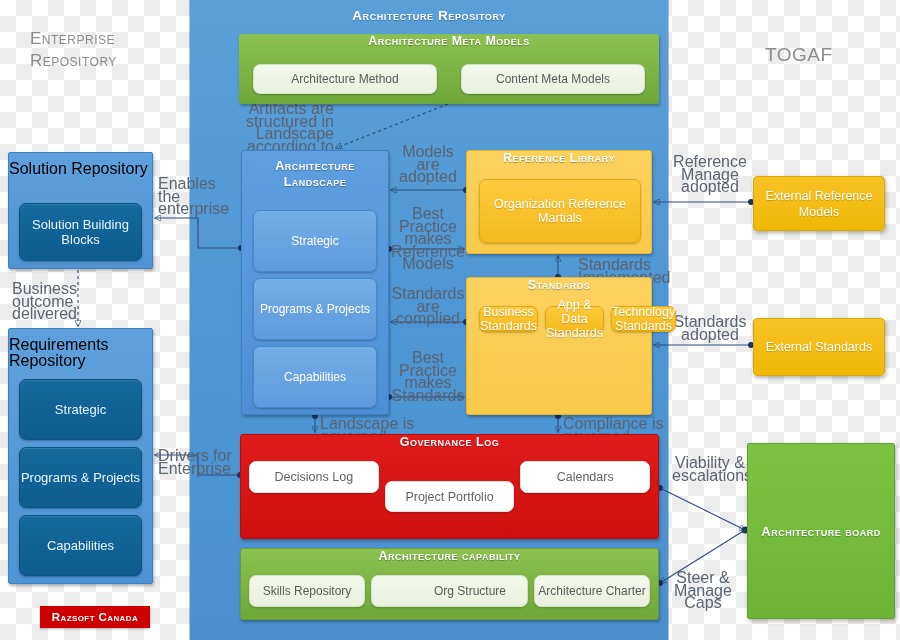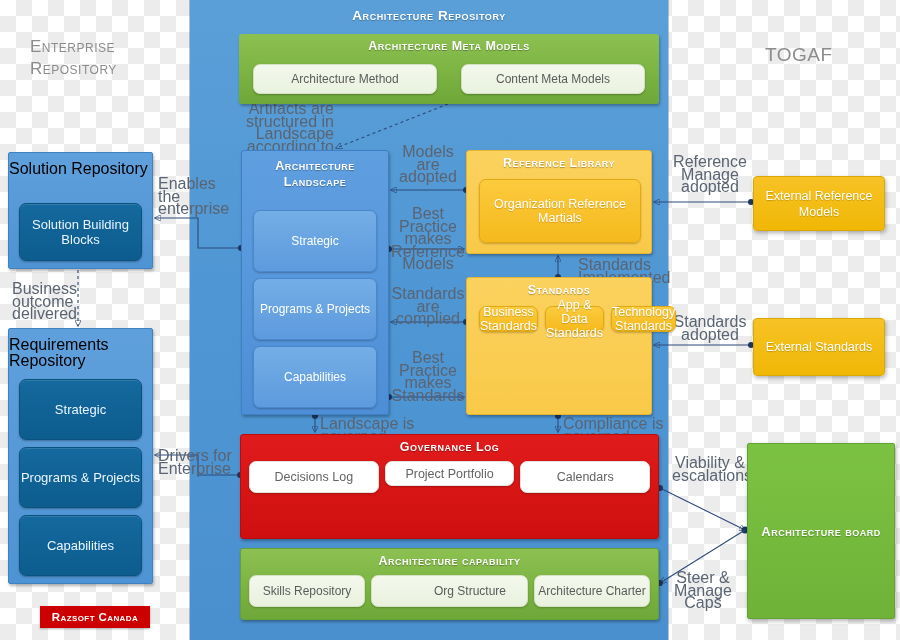--- a/index.html
+++ b/index.html
@@ -49,21 +49,20 @@
   
   .group { border-radius: 3px; }
   .group > .grp-title {
     text-align: center;
     font-size: 12.5px;
     font-weight: bold;
     font-variant: small-caps;
     letter-spacing: .5px;
     color: #ffffff;
     text-shadow: 0 1px 1px rgba(0,0,0,.3);
-    padding-top: 5px;
     line-height: 15px;
   }
   .chip {
     box-sizing: border-box;
     display: flex;
     align-items: center;
     justify-content: center;
     text-align: center;
     border-radius: 7px;
     font-size: 12px;
@@ -218,21 +217,21 @@
   }
 
   
   .outer-heading {
     color: #8c8c8c;
     font-size: 17px;
     font-variant: small-caps;
     letter-spacing: .5px;
     line-height: 22px;
   }
-  #enterprise-heading { left: 30px; top: 36px; width: 150px; }
+  #enterprise-heading { left: 30px; top: 28px; width: 150px; }
   #togaf-heading { left: 765px; top: 44px; width: 120px; font-variant: normal; font-size: 19px; }
 
   
   #razsoft-logo {
     left: 20px; top: 606px; width: 110px; height: 22px;
     background: #cc0000;
     color: #ffffff;
     font-size: 11.5px;
     font-weight: bold;
     font-variant: small-caps;
@@ -366,21 +365,21 @@
     <div class="chip std-chip">Business Standards</div>
     <div class="chip std-chip">App &amp; Data  Standards</div>
     <div class="chip std-chip">Technology Standards</div>
   </div>
 </div>
 
 <div class="abs group" id="gov-log">
   <div class="grp-title">Governance Log</div>
   <div style="position:absolute; left:8px; top:26px; width:401px; display:flex; gap:6px;">
     <div class="chip gov-chip" style="flex:1; height:32px;">Decisions Log</div>
-    <div class="chip gov-chip" style="flex:1; height:25px;">Project Portfolio</div>
+    <div class="chip gov-chip" style="flex:1; height:31px;margin-top:20px;">Project Portfolio</div>
     <div class="chip gov-chip" style="flex:1; height:32px;">Calendars</div>
   </div>
 </div>
 
 <div class="abs group" id="arch-cap">
   <div class="grp-title">Architecture capability</div>
   <div style="position:absolute; left:8px; top:26px; width:401px; display:flex; gap:6px;">
     <div class="chip cap-chip" style="flex:1;">Skills Repository</div>
     <div class="chip cap-chip" style="flex:1;padding-left:41px;">Org Structure</div>
     <div class="chip cap-chip" style="flex:1;">Architecture Charter</div>

